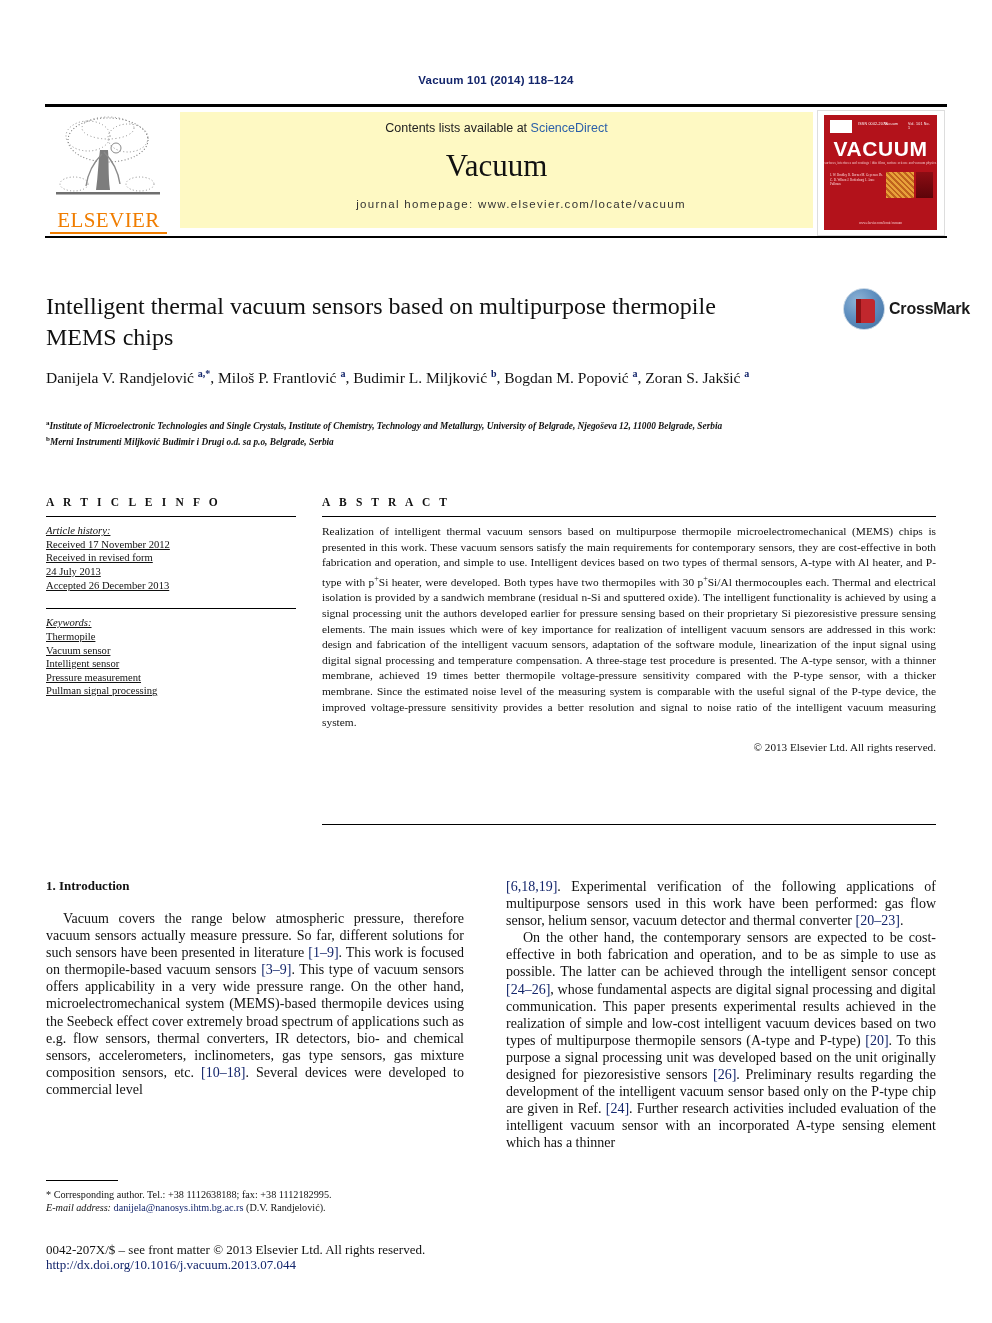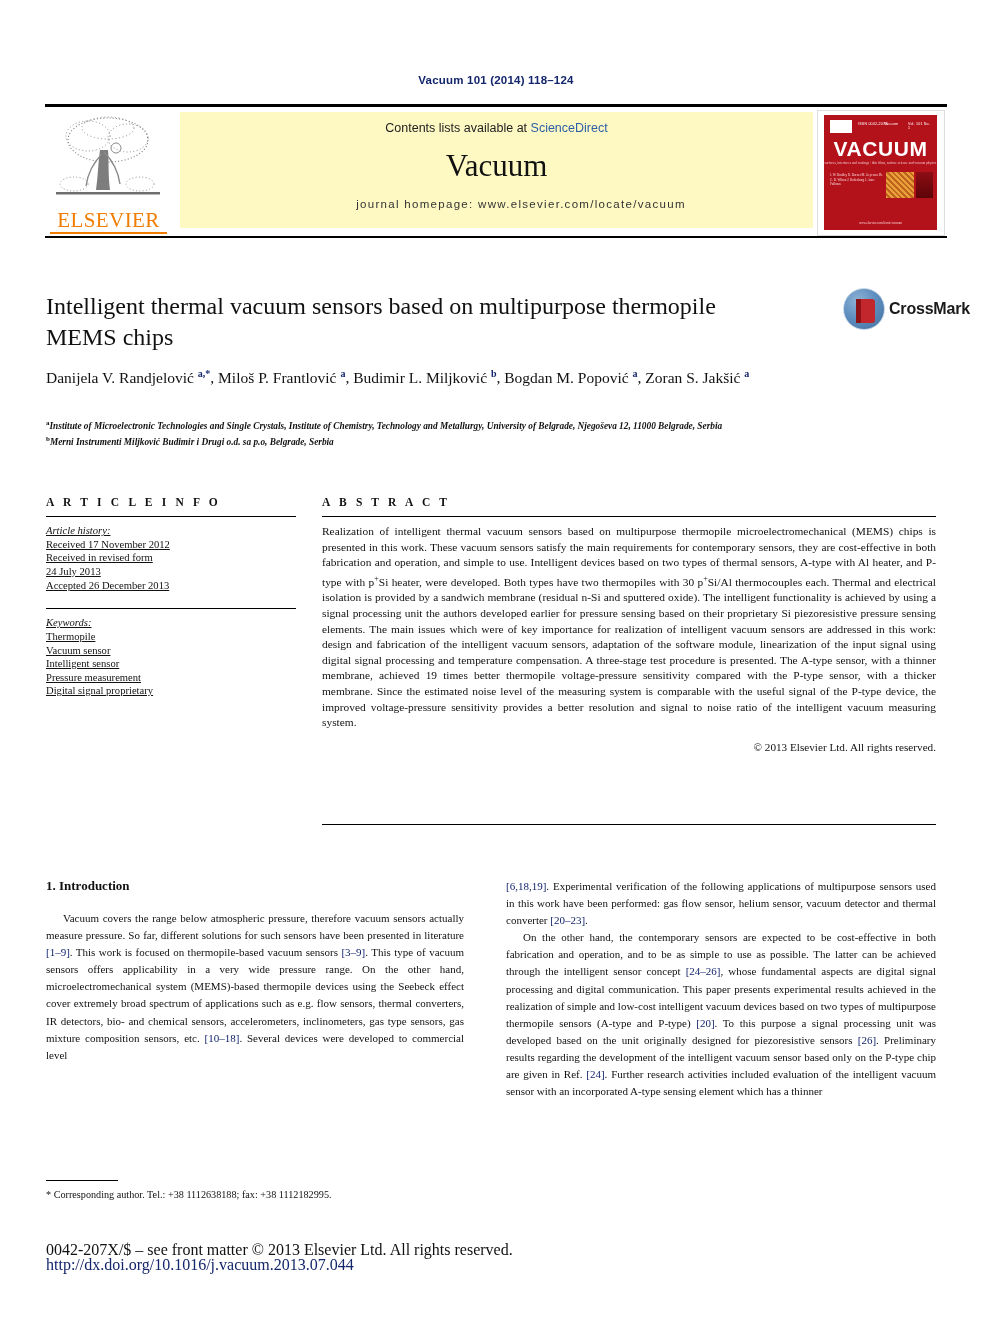--- a/index.html
+++ b/index.html
@@ -359,21 +359,21 @@
   }
   h2.section-title {
     margin: 0 0 16px 0;
     font-size: 13px;
     font-family: "Liberation Serif", serif;
     font-weight: bold;
     color: #111;
   }
   p.body {
     margin: 0;
-    font-size: 11px;
+    font-size: 14px;
     line-height: 17.1px;
     text-align: justify;
     color: #111;
     text-indent: 17px;
   }
   p.body.noindent { text-indent: 0; }
   .ref { color: #13256b; }
 
   
   .footnote {
@@ -397,21 +397,21 @@
   }
   .fn-italic { font-style: italic; }
   .link { color: #13256b; }
 
   
   .footer {
     position: absolute;
     left: 46px;
     top: 1243px;
     width: 470px;
-    font-size: 16px;
+    font-size: 13px;
     line-height: 14.5px;
     color: #111;
   }
   .footer .doi { color: #13256b; }
 </style>
 </head>
 <body>
 
 <div class="page">
 
@@ -498,21 +498,21 @@
     <div class="info-line">Received in revised form</div>
     <div class="info-line">24 July 2013</div>
     <div class="info-line">Accepted 26 December 2013</div>
     <div class="info-gap"></div>
     <div class="hr-thin2"></div>
     <div class="info-line info-label">Keywords:</div>
     <div class="info-line">Thermopile</div>
     <div class="info-line">Vacuum sensor</div>
     <div class="info-line">Intelligent sensor</div>
     <div class="info-line">Pressure measurement</div>
-    <div class="info-line">Digital signal proprietary</div>
+    <div class="info-line">Pullman signal processing</div>
   </div>
 
   <div class="abs-block">
     <div class="sec-head">A B S T R A C T</div>
     <div class="hr-thin"></div>
     <div class="abstract-text">Realization of intelligent thermal vacuum sensors based on multipurpose thermopile microelectromechanical (MEMS) chips is presented in this work. These vacuum sensors satisfy the main requirements for contemporary sensors, they are cost-effective in both fabrication and operation, and simple to use. Intelligent devices based on two types of thermal sensors, A-type with Al heater, and P-type with p<sup>+</sup>Si heater, were developed. Both types have two thermopiles with 30 p<sup>+</sup>Si/Al thermocouples each. Thermal and electrical isolation is provided by a sandwich membrane (residual n-Si and sputtered oxide). The intelligent functionality is achieved by using a signal processing unit the authors developed earlier for pressure sensing based on their proprietary Si piezoresistive pressure sensing elements. The main issues which were of key importance for realization of intelligent vacuum sensors are addressed in this work: design and fabrication of the intelligent vacuum sensors, adaptation of the software module, linearization of the input signal using digital signal processing and temperature compensation. A three-stage test procedure is presented. The A-type sensor, with a thinner membrane, achieved 19 times better thermopile voltage-pressure sensitivity compared with the P-type sensor, with a thicker membrane. Since the estimated noise level of the measuring system is comparable with the useful signal of the P-type device, the improved voltage-pressure sensitivity provides a better resolution and signal to noise ratio of the intelligent vacuum measuring system.</div>
     <div class="copyright">© 2013 Elsevier Ltd. All rights reserved.</div>
   </div>
   <div class="abs-rule"></div>
 
@@ -522,20 +522,21 @@
   </div>
 
   <div class="col-right">
     <p class="body noindent"><span class="ref">[6,18,19]</span>. Experimental verification of the following applications of multipurpose sensors used in this work have been performed: gas flow sensor, helium sensor, vacuum detector and thermal converter <span class="ref">[20–23]</span>.</p>
     <p class="body">On the other hand, the contemporary sensors are expected to be cost-effective in both fabrication and operation, and to be as simple to use as possible. The latter can be achieved through the intelligent sensor concept <span class="ref">[24–26]</span>, whose fundamental aspects are digital signal processing and digital communication. This paper presents experimental results achieved in the realization of simple and low-cost intelligent vacuum devices based on two types of multipurpose thermopile sensors (A-type and P-type) <span class="ref">[20]</span>. To this purpose a signal processing unit was developed based on the unit originally designed for piezoresistive sensors <span class="ref">[26]</span>. Preliminary results regarding the development of the intelligent vacuum sensor based only on the P-type chip are given in Ref. <span class="ref">[24]</span>. Further research activities included evaluation of the intelligent vacuum sensor with an incorporated A-type sensing element which has a thinner</p>
   </div>
 
   <div class="footnote">
     <div class="fn-rule"></div>
     <div class="fn-line">* Corresponding author. Tel.: +38 1112638188; fax: +38 1112182995.</div>
+    <div class="fn-line"><span class="fn-italic">E-mail address:</span> <span class="link">danijela@nanosys.ihtm.bg.ac.rs</span> (D.V. Randjelović).</div>
   </div>
 
   <div class="footer">
     <div>0042-207X/$ – see front matter © 2013 Elsevier Ltd. All rights reserved.</div>
     <div class="doi">http://dx.doi.org/10.1016/j.vacuum.2013.07.044</div>
   </div>
 
 </div>
 
 </body></html>

